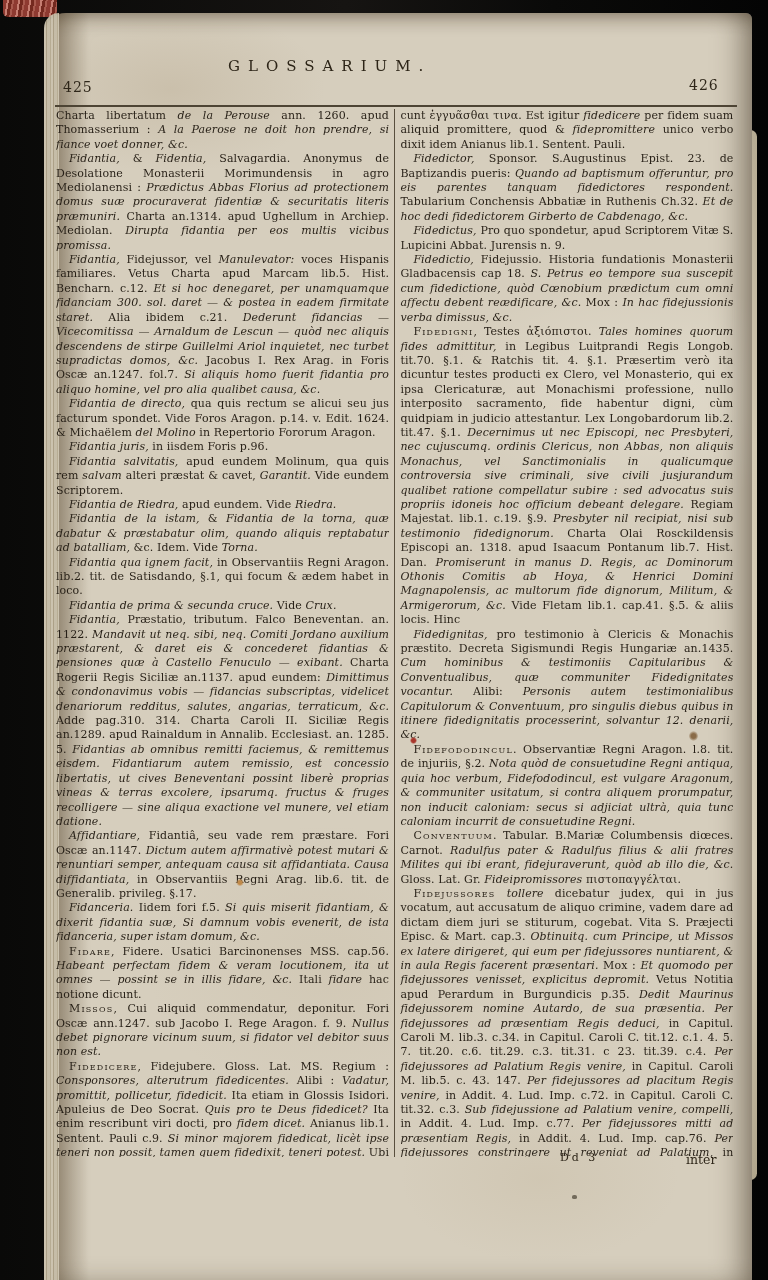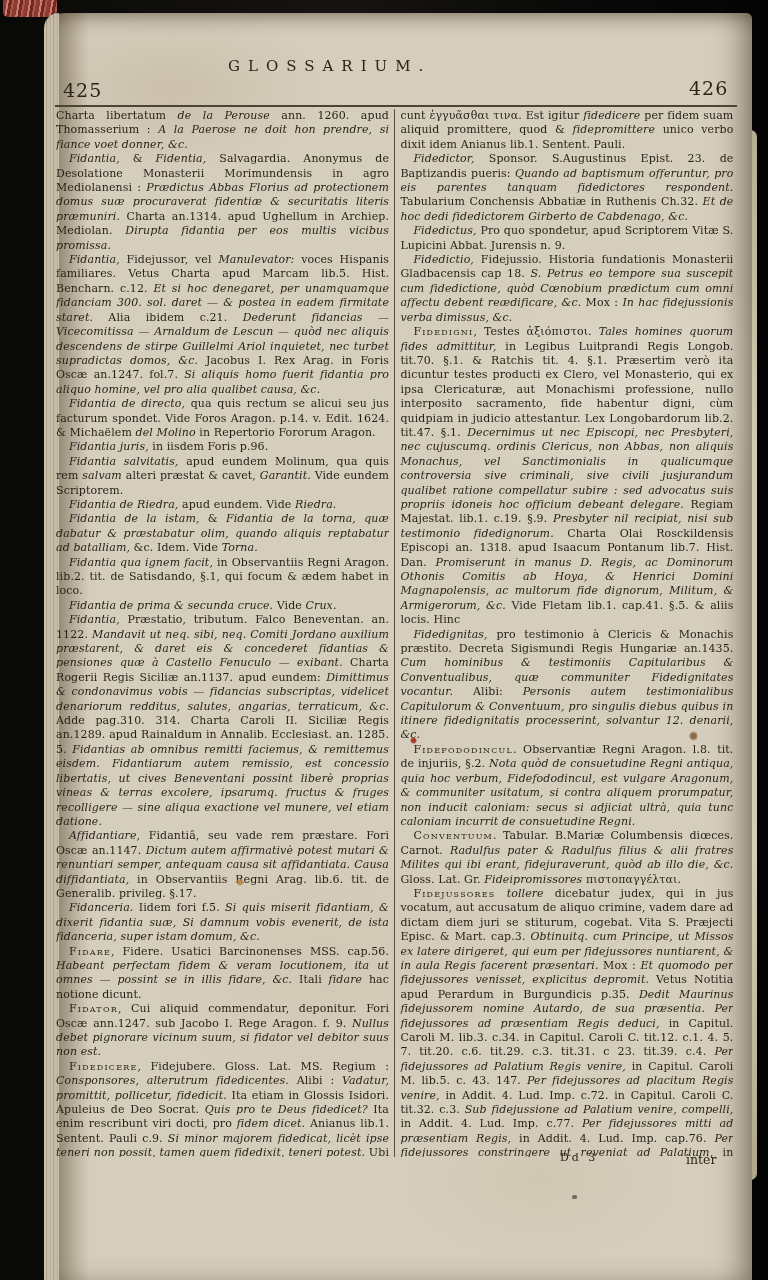--- a/index.html
+++ b/index.html
@@ -21,21 +21,21 @@
       radial-gradient(ellipse 260px 200px at 40% 75%, rgba(167,147,110,.10), rgba(0,0,0,0) 70%),
       radial-gradient(ellipse 200px 120px at 70% 92%, rgba(167,147,110,.12), rgba(0,0,0,0) 70%);
     border-radius:22px 6px 0 0;
     box-shadow:inset -20px 0 30px -12px rgba(52,40,24,.55), inset 26px 0 34px -20px rgba(92,76,50,.5),
       inset 0 14px 18px -12px rgba(70,56,36,.45);}
   .edge-strip{position:absolute;left:0;top:0;bottom:0;width:15px;border-radius:22px 0 0 0;
     background:repeating-linear-gradient(90deg,#cdc4b0 0 2px,#ab9f86 2px 3px,#c6bda8 3px 6px,#b7ac93 6px 7px);opacity:.95;}
   .gutter-shadow{position:absolute;left:15px;top:0;bottom:0;width:30px;
     background:linear-gradient(90deg,rgba(88,71,48,.40),rgba(88,71,48,0));}
   
-  .folio{position:absolute;font-size:19px;color:#2e2619;letter-spacing:1px;}
+  .folio{position:absolute;font-size:14px;color:#2e2619;letter-spacing:1px;}
   .folio.l{left:19px;top:66px;}
   .folio.r{left:645px;top:64px;}
   .title{position:absolute;left:184px;top:44px;font-size:15px;letter-spacing:8px;color:#2c2417;}
   .rule{position:absolute;left:11px;top:92px;width:682px;height:1.6px;background:#4d4434;}
   
   .columns{position:absolute;left:12px;top:96px;width:681px;height:1048px;display:flex;}
   .col{width:333px;height:100%;overflow:hidden;font-size:11px;line-height:14.4px;
     text-align:justify;color:#261f16;letter-spacing:.1px;}
   .col p{margin:0;text-indent:13px;}
   .col p.noindent{text-indent:0;}
@@ -77,21 +77,21 @@
           <p><span class="it">Fidantia juris,</span> in iisdem Foris p.96.</p>
           <p><span class="it">Fidantia salvitatis,</span> apud eundem Molinum, qua quis rem <span class="it">salvam</span> alteri præstat &amp; cavet, <span class="it">Garantit.</span> Vide eundem Scriptorem.</p>
           <p><span class="it">Fidantia de Riedra,</span> apud eundem. Vide <span class="it">Riedra.</span></p>
           <p><span class="it">Fidantia de la istam,</span> &amp; <span class="it">Fidantia de la torna, quæ dabatur &amp; præstabatur olim, quando aliquis reptabatur ad batalliam,</span> &amp;c. Idem. Vide <span class="it">Torna.</span></p>
           <p><span class="it">Fidantia qua ignem facit,</span> in Observantiis Regni Aragon. lib.2. tit. de Satisdando, §.1, qui focum &amp; ædem habet in loco.</p>
           <p><span class="it">Fidantia de prima &amp; secunda cruce.</span> Vide <span class="it">Crux.</span></p>
           <p><span class="it">Fidantia,</span> Præstatio, tributum. Falco Beneventan. an. 1122. <span class="it">Mandavit ut neq. sibi, neq. Comiti Jordano auxilium præstarent, &amp; daret eis &amp; concederet fidantias &amp; pensiones quæ à Castello Fenuculo — exibant.</span> Charta Rogerii Regis Siciliæ an.1137. apud eundem: <span class="it">Dimittimus &amp; condonavimus vobis — fidancias subscriptas, videlicet denariorum redditus, salutes, angarias, terraticum, &amp;c.</span> Adde pag.310. 314. Charta Caroli II. Siciliæ Regis an.1289. apud Rainaldum in Annalib. Ecclesiast. an. 1285. 5. <span class="it">Fidantias ab omnibus remitti faciemus, &amp; remittemus eisdem. Fidantiarum autem remissio, est concessio libertatis, ut cives Beneventani possint liberè proprias vineas &amp; terras excolere, ipsarumq. fructus &amp; fruges recolligere — sine aliqua exactione vel munere, vel etiam datione.</span></p>
           <p><span class="it">Affidantiare,</span> Fidantiâ, seu vade rem præstare. Fori Oscæ an.1147. <span class="it">Dictum autem affirmativè potest mutari &amp; renuntiari semper, antequam causa sit affidantiata. Causa diffidantiata,</span> in Observantiis Regni Arag. lib.6. tit. de Generalib. privileg. §.17.</p>
           <p><span class="it">Fidanceria.</span> Iidem fori f.5. <span class="it">Si quis miserit fidantiam, &amp; dixerit fidantia suæ, Si damnum vobis evenerit, de ista fidanceria, super istam domum, &amp;c.</span></p>
           <p><span class="sc">Fidare</span>, Fidere. Usatici Barcinonenses MSS. cap.56. <span class="it">Habeant perfectam fidem &amp; veram locutionem, ita ut omnes — possint se in illis fidare, &amp;c.</span> Itali <span class="it">fidare</span> hac notione dicunt.</p>
-          <p><span class="sc">Fidator</span>, Cui aliquid commendatur, deponitur. Fori Oscæ ann.1247. sub Jacobo I. Rege Aragon. f. 9. <span class="it">Nullus debet pignorare vicinum suum, si fidator vel debitor suus non est.</span></p>
+          <p><span class="sc">Missos</span>, Cui aliquid commendatur, deponitur. Fori Oscæ ann.1247. sub Jacobo I. Rege Aragon. f. 9. <span class="it">Nullus debet pignorare vicinum suum, si fidator vel debitor suus non est.</span></p>
           <p><span class="sc">Fidedicere</span>, Fidejubere. Gloss. Lat. MS. Regium : <span class="it">Consponsores, alterutrum fidedicentes.</span> Alibi : <span class="it">Vadatur, promittit, pollicetur, fidedicit.</span> Ita etiam in Glossis Isidori. Apuleius de Deo Socrat. <span class="it">Quis pro te Deus fidedicet?</span> Ita enim rescribunt viri docti, pro <span class="it">fidem dicet.</span> Anianus lib.1. Sentent. Pauli c.9. <span class="it">Si minor majorem fidedicat, licèt ipse teneri non possit, tamen quem fidedixit, teneri potest.</span> Ubi  est quod Græci di-</p>
         </div>
       <div class="divider"></div>
       <div class="col right">
           <p class="noindent">cunt ἐγγυᾶσθαι τινα. Est igitur <span class="it">fidedicere</span> per fidem suam aliquid promittere, quod &amp; <span class="it">fidepromittere</span> unico verbo dixit idem Anianus lib.1. Sentent. Pauli.</p>
           <p><span class="it">Fidedictor,</span> Sponsor. S.Augustinus Epist. 23. de Baptizandis pueris: <span class="it">Quando ad baptismum offeruntur, pro eis parentes tanquam fidedictores respondent.</span> Tabularium Conchensis Abbatiæ in Ruthenis Ch.32. <span class="it">Et de hoc dedi fidedictorem Girberto de Cabdenago, &amp;c.</span></p>
           <p><span class="it">Fidedictus,</span> Pro quo spondetur, apud Scriptorem Vitæ S. Lupicini Abbat. Jurensis n. 9.</p>
           <p><span class="it">Fidedictio,</span> Fidejussio. Historia fundationis Monasterii Gladbacensis cap 18. <span class="it">S. Petrus eo tempore sua suscepit cum fidedictione, quòd Cœnobium prædictum cum omni affectu debent reædificare, &amp;c.</span> Mox : <span class="it">In hac fidejussionis verba dimissus, &amp;c.</span></p>
           <p><span class="sc">Fidedigni</span>, Testes ἀξιόπιστοι. <span class="it">Tales homines quorum fides admittitur,</span> in Legibus Luitprandi Regis Longob. tit.70. §.1. &amp; Ratchis tit. 4. §.1. Præsertim verò ita dicuntur testes producti ex Clero, vel Monasterio, qui ex ipsa Clericaturæ, aut Monachismi professione, nullo interposito sacramento, fide habentur digni, cùm quidpiam in judicio attestantur. Lex Longobardorum lib.2. tit.47. §.1. <span class="it">Decernimus ut nec Episcopi, nec Presbyteri, nec cujuscumq. ordinis Clericus, non Abbas, non aliquis Monachus, vel Sanctimonialis in qualicumque controversia sive criminali, sive civili jusjurandum qualibet ratione compellatur subire : sed advocatus suis propriis idoneis hoc officium debeant delegare.</span> Regiam Majestat. lib.1. c.19. §.9. <span class="it">Presbyter nil recipiat, nisi sub testimonio fidedignorum.</span> Charta Olai Rosckildensis Episcopi an. 1318. apud Isaacum Pontanum lib.7. Hist. Dan. <span class="it">Promiserunt in manus D. Regis, ac Dominorum Othonis Comitis ab Hoya, &amp; Henrici Domini Magnapolensis, ac multorum fide dignorum, Militum, &amp; Armigerorum, &amp;c.</span> Vide Fletam lib.1. cap.41. §.5. &amp; aliis locis. Hinc</p>
           <p><span class="it">Fidedignitas,</span> pro testimonio à Clericis &amp; Monachis præstito. Decreta Sigismundi Regis Hungariæ an.1435. <span class="it">Cum hominibus &amp; testimoniis Capitularibus &amp; Conventualibus, quæ communiter Fidedignitates vocantur.</span> Alibi: <span class="it">Personis autem testimonialibus Capitulorum &amp; Conventuum, pro singulis diebus quibus in itinere fidedignitatis processerint, solvantur 12. denarii, &amp;c.</span></p>

